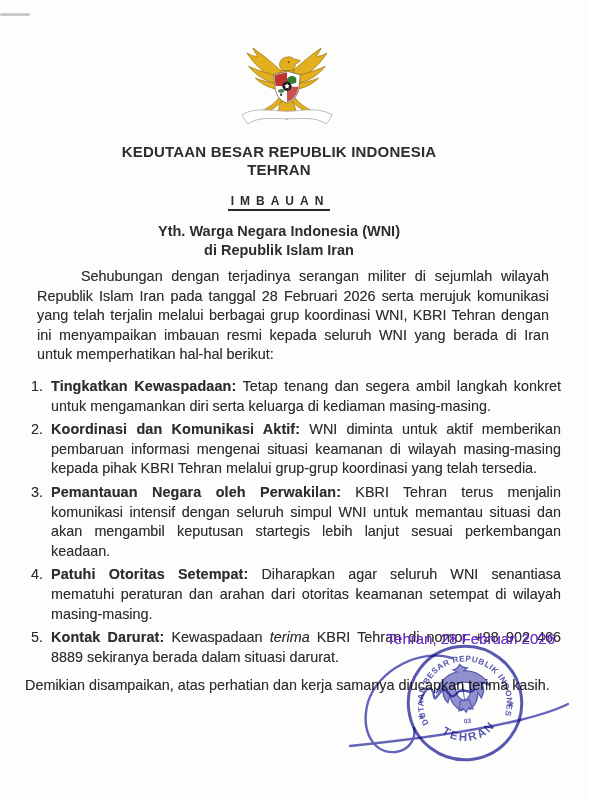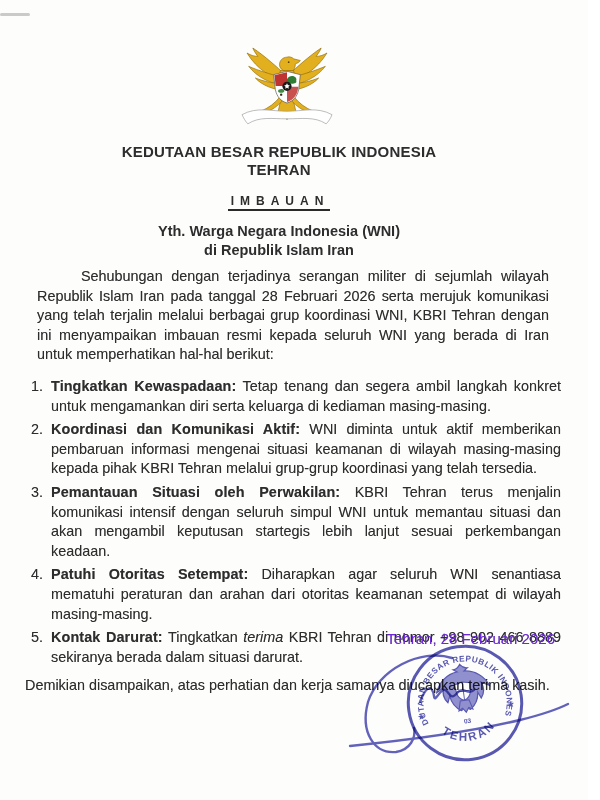--- a/index.html
+++ b/index.html
@@ -126,29 +126,29 @@
         <li>
       <span class="item-num">1.</span>
       <div class="item-body"><b>Tingkatkan Kewaspadaan:</b><span><span> Tetap tenang dan segera ambil langkah konkret untuk mengamankan diri serta keluarga di kediaman masing-masing.</span></span></div>
     </li>
         <li>
       <span class="item-num">2.</span>
       <div class="item-body"><b>Koordinasi dan Komunikasi Aktif:</b><span><span> WNI diminta untuk aktif memberikan pembaruan informasi mengenai situasi keamanan di wilayah masing-masing kepada pihak KBRI Tehran melalui grup-grup koordinasi yang telah tersedia.</span></span></div>
     </li>
         <li>
       <span class="item-num">3.</span>
-      <div class="item-body"><b>Pemantauan Situasi oleh Perwakilan:</b><span><span> KBRI Tehran terus menjalin komunikasi intensif dengan seluruh simpul WNI untuk memantau situasi dan akan mengambil keputusan startegis lebih lanjut sesuai perkembangan keadaan.</span></span></div>
+      <div class="item-body"><b>Pemantauan Negara oleh Perwakilan:</b><span><span> KBRI Tehran terus menjalin komunikasi intensif dengan seluruh simpul WNI untuk memantau situasi dan akan mengambil keputusan startegis lebih lanjut sesuai perkembangan keadaan.</span></span></div>
     </li>
         <li>
       <span class="item-num">4.</span>
       <div class="item-body"><b>Patuhi Otoritas Setempat:</b><span><span> Diharapkan agar seluruh WNI senantiasa mematuhi peraturan dan arahan dari otoritas keamanan setempat di wilayah masing-masing.</span></span></div>
     </li>
         <li>
       <span class="item-num">5.</span>
-      <div class="item-body"><b>Kontak Darurat:</b><span><span> Tingkatkan </span><i>terima</i><span> KBRI Tehran di nomor +98 902 466 8889 sekiranya berada dalam situasi darurat.</span></span></div>
+      <div class="item-body"><b>Kontak Darurat:</b><span><span> Kewaspadaan </span><i>terima</i><span> KBRI Tehran di nomor +98 902 466 8889 sekiranya berada dalam situasi darurat.</span></span></div>
     </li>
       </ol>
     <p class="closing">Demikian disampaikan, atas perhatian dan kerja samanya diucapkan terima kasih.</p>
   </div>
 
   <div class="date-line">Tehran, 28 Februari 2026</div>
 
   <div class="stamp-wrap">
     <svg viewBox="0 0 140 140" width="124" height="124">
       <g transform="rotate(-8 70 70)" fill="#4747ab">

